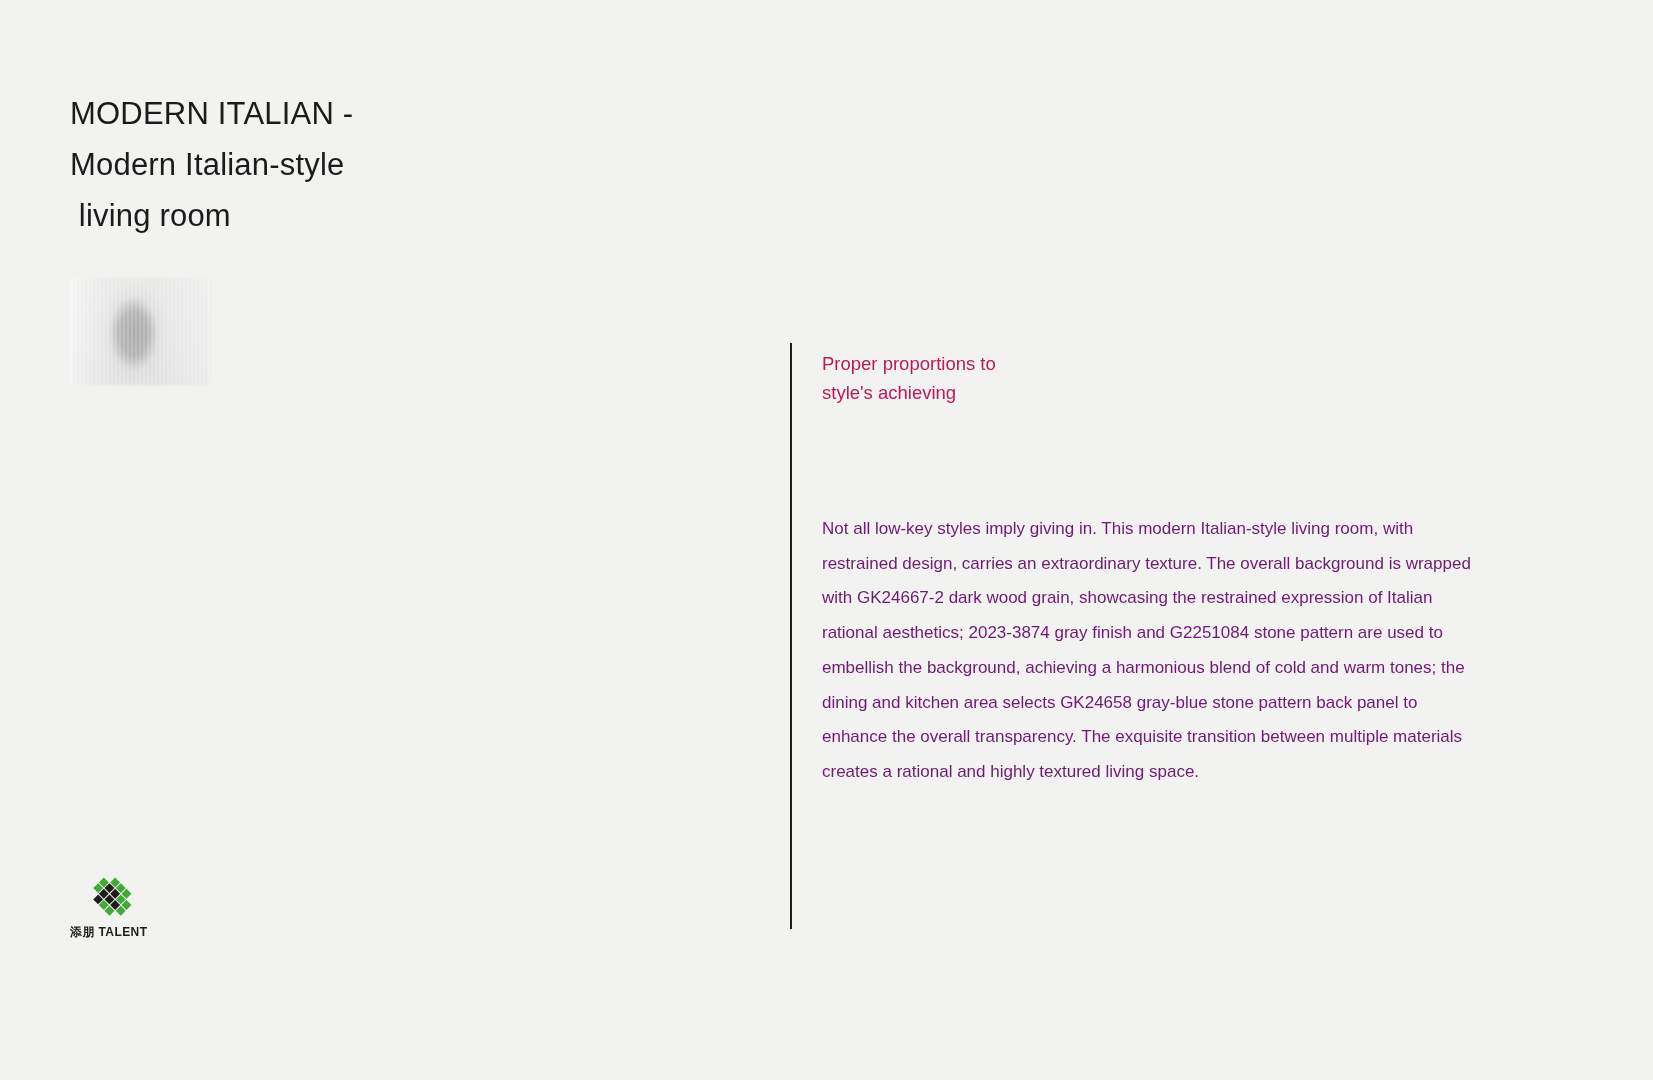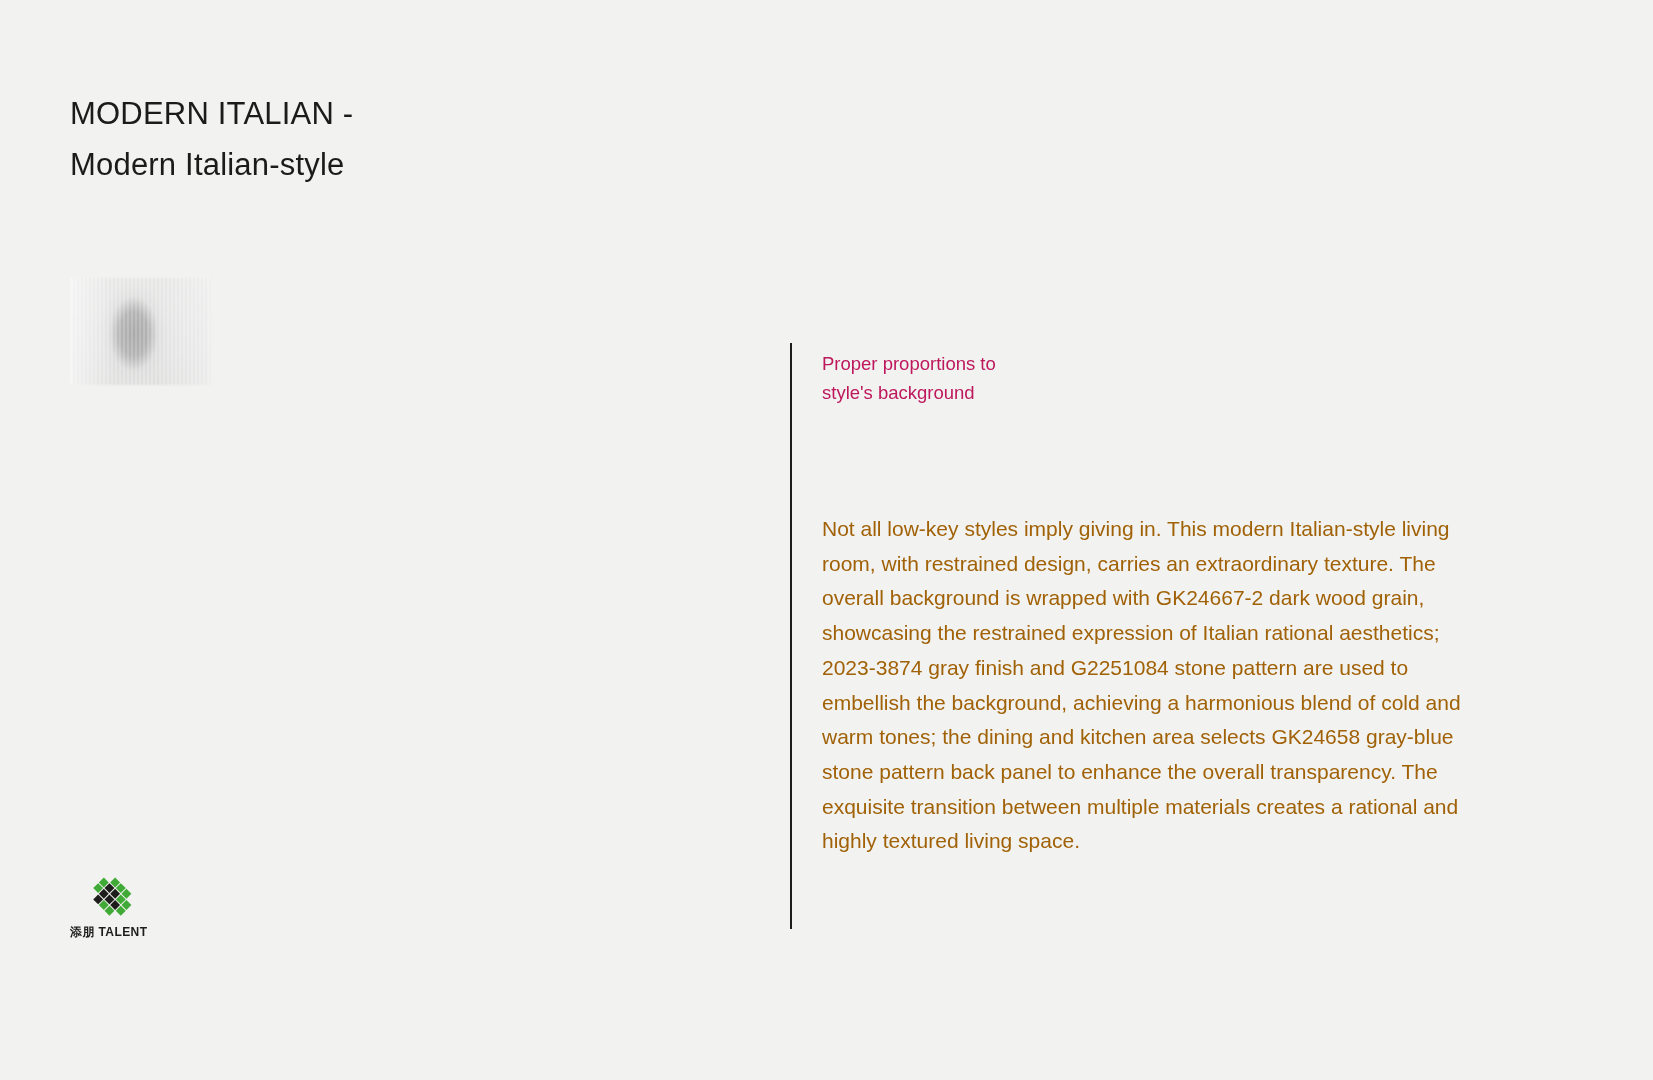--- a/index.html
+++ b/index.html
@@ -104,45 +104,46 @@
     line-height: 29px;
     color: #be185d;
   }
   .caption div { white-space: pre; }
 
   .body-copy {
     position: absolute;
     left: 822px;
     top: 512px;
     width: 660px;
-    font-size: 21px;
+    font-size: 17px;
     line-height: 34.7px;
-    color: #a16207;
+    color: #701a75;
   }
   .body-copy p { margin: 0; }
 </style>
 </head>
 <body>
 
 <div class="page">
 
   <div class="title-block">
     <div class="title-line">MODERN ITALIAN -</div>
     <div class="title-line">Modern Italian-style</div>
+    <div class="title-line"> living room</div>
   </div>
 
   <div class="thumb">
     <div class="thumb-sheen"></div>
   </div>
 
   <div class="rule"></div>
 
   <div class="caption">
     <div>Proper proportions to</div>
-    <div>style's background</div>
+    <div>style's achieving</div>
   </div>
 
   <div class="body-copy">
     <p>Not all low-key styles imply giving in. This modern Italian-style living room, with restrained design, carries an extraordinary texture. The overall background is wrapped with GK24667-2 dark wood grain, showcasing the restrained expression of Italian rational aesthetics; 2023-3874 gray finish and G2251084 stone pattern are used to embellish the background, achieving a harmonious blend of cold and warm tones; the dining and kitchen area selects GK24658 gray-blue stone pattern back panel to enhance the overall transparency. The exquisite transition between multiple materials creates a rational and highly textured living space.</p>
   </div>
 
   <div class="logo">
     <div class="logo-mark">
       <svg viewBox="0 0 62 48" width="62" height="48" aria-hidden="true">
         <g transform="translate(31,24) rotate(45) translate(-31,-24)">

